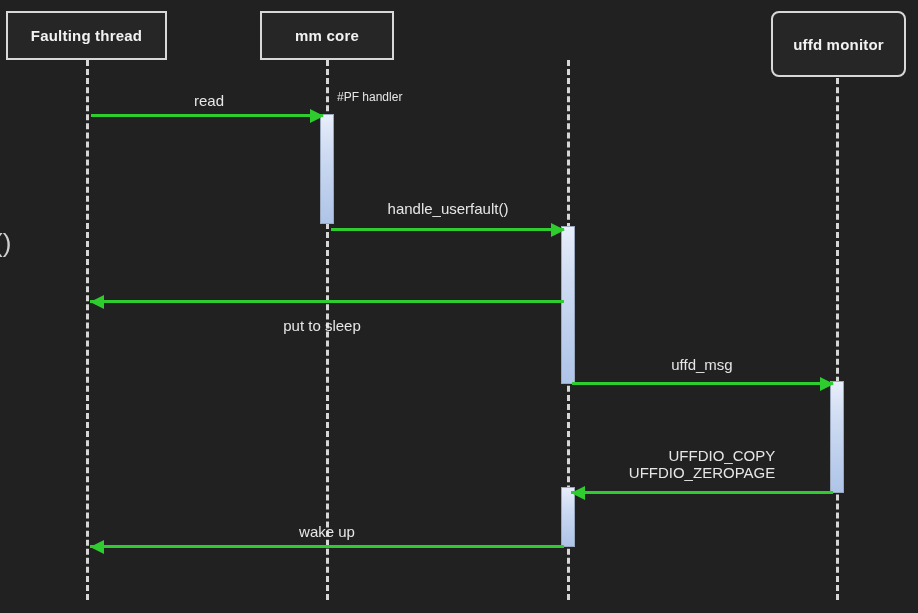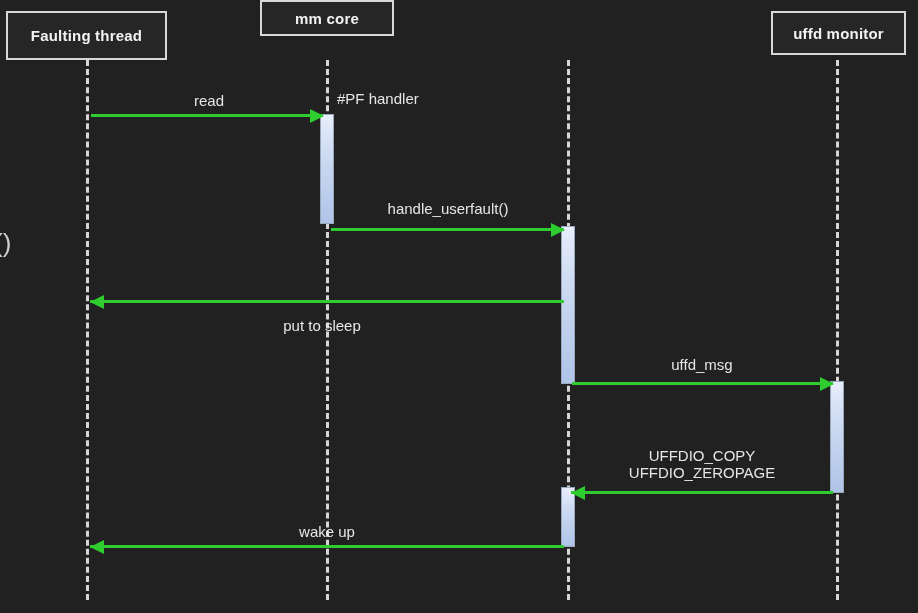--- a/index.html
+++ b/index.html
@@ -66,27 +66,27 @@
     border-right: 14px solid #2ecc2e;
   }
   .msg-label {
     position: absolute;
     color: #e6e6e6;
     font-size: 15px;
     white-space: nowrap;
     line-height: 17px;
   }
   .msg-label.centered {
-    text-align: center;
+    text-align: right;
     transform: translateX(-50%);
   }
   .note-label {
     position: absolute;
     color: #e6e6e6;
-    font-size: 15px;
+    font-size: 12px;
     white-space: nowrap;
   }
   .clipped-label {
     position: absolute;
     color: #cfcfcf;
     font-size: 26px;
     white-space: nowrap;
   }
 </style>
 </head>
@@ -97,24 +97,24 @@
     <div class="lifeline" style="left: 326px; top: 60px; height: 540px;"></div>
     <div class="lifeline" style="left: 567px; top: 60px; height: 540px;"></div>
     <div class="lifeline" style="left: 836px; top: 60px; height: 540px;"></div>
     <div class="activation" style="left: 320px; top: 114px; height: 110px;"></div>
     <div class="activation" style="left: 561px; top: 226px; height: 158px;"></div>
     <div class="activation" style="left: 830px; top: 381px; height: 112px;"></div>
     <div class="activation" style="left: 561px; top: 487px; height: 60px;"></div>
     <div class="participant-box" style="left: 6px; top: 11px; width: 161px; height: 49px;">
       <span>Faulting thread</span>
     </div>
-    <div class="participant-box" style="left: 260px; top: 0; width: 134px; height: 36px;">
+    <div class="participant-box" style="left: 260px; top: 11px; width: 134px; height: 49px;">
       <span>mm core</span>
     </div>
-    <div class="participant-box" style="left: 771px; top: 11px; width: 135px; height: 44px;">
+    <div class="participant-box" style="left: 771px; top: 11px; width: 135px; height: 66px; border-radius: 8px;">
       <span>uffd monitor</span>
     </div>
     <div class="msg-line" style="left: 91px; top: 114px; width: 232px;"></div>
     <div class="arrow-head right" style="top: 109px; left: 310px;"></div>
     <div class="msg-label centered" style="left: 209px; top: 92px;">read</div>
     <div class="msg-line" style="left: 331px; top: 228px; width: 233px;"></div>
     <div class="arrow-head right" style="top: 223px; left: 551px;"></div>
     <div class="msg-label centered" style="left: 448px; top: 200px;">handle_userfault()</div>
     <div class="msg-line" style="left: 90px; top: 300px; width: 474px;"></div>
     <div class="arrow-head left" style="top: 295px; left: 90px;"></div>

